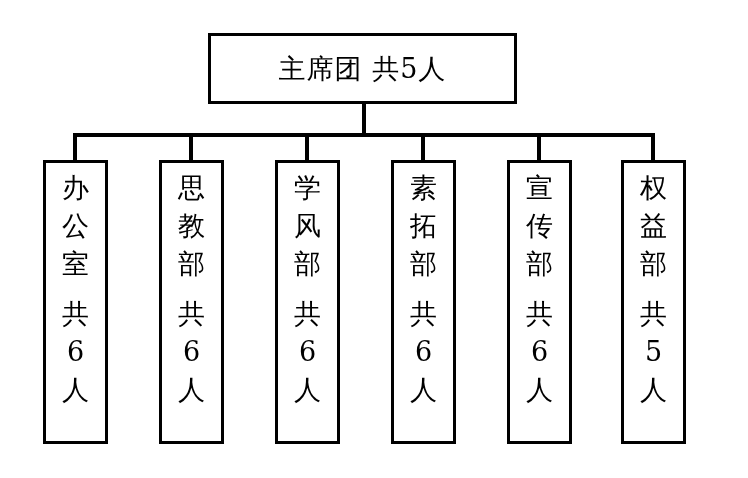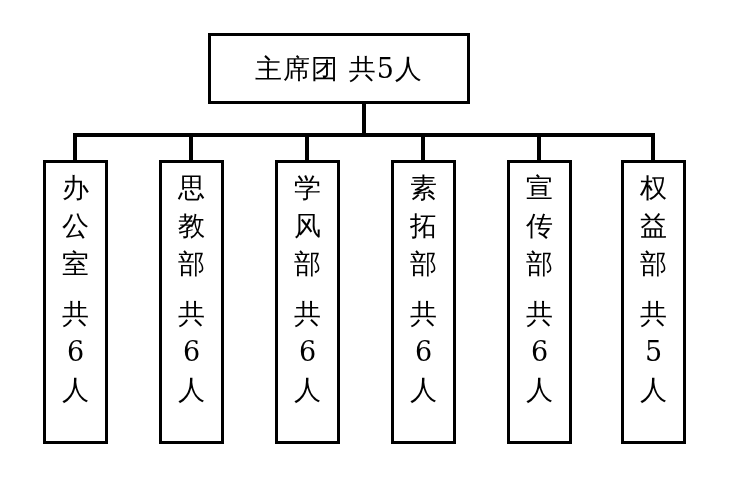--- a/index.html
+++ b/index.html
@@ -17,21 +17,21 @@
     height: 478px;
     background: #ffffff;
     overflow: hidden;
   }
 
   
   .root-box {
     position: absolute;
     left: 208px;
     top: 33px;
-    width: 262px;
+    width: 309px;
     height: 71px;
     border: 3px solid #000000;
     box-sizing: border-box;
     background: #ffffff;
     display: flex;
     align-items: center;
     justify-content: center;
   }
   .root-label {
     font-size: 27px;

